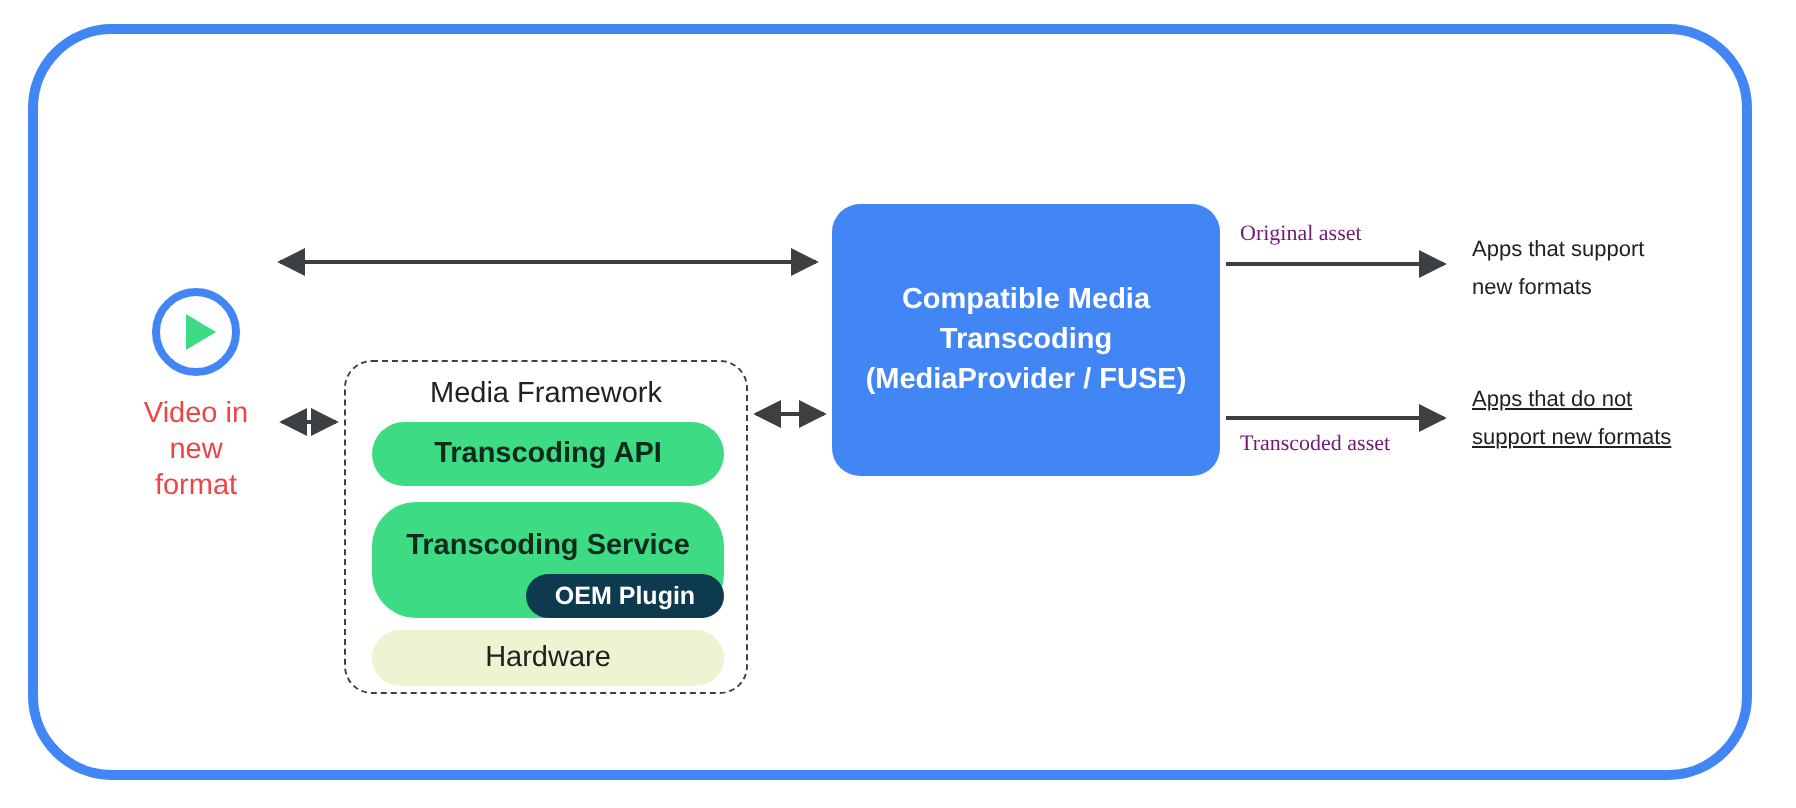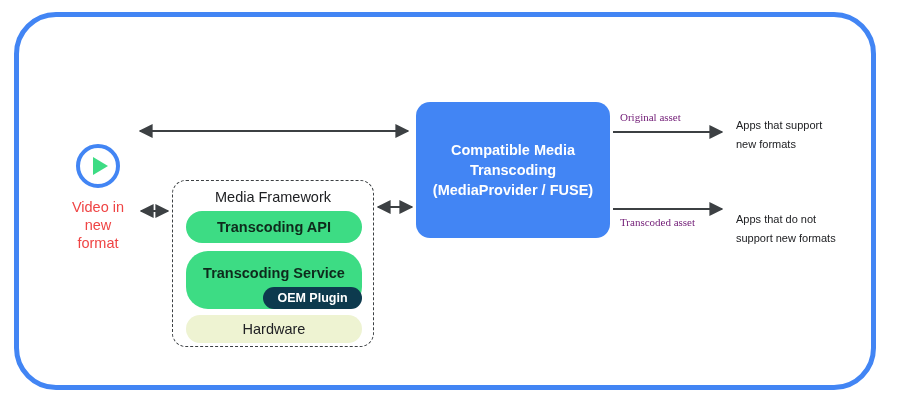--- a/index.html
+++ b/index.html
@@ -168,21 +168,21 @@
   #transcoded-asset-label { left: 620px; top: 216px; text-align: center; }
 
   .apps-label {
     position: absolute;
     font-size: 11px;
     line-height: 19px;
     color: #202124;
     white-space: pre-line;
   }
   #apps-support-label { left: 736px; top: 116px; }
-  #apps-nosupport-label { left: 736px; top: 210px; }
+  #apps-nosupport-label { left: 736px; top: 191px; text-decoration: underline; }
 </style>
 </head>
 <body>
 
 <div id="canvas">
 
   <div id="outer-frame"></div>
 
   <div id="video-source">
     <svg id="play-icon" viewBox="0 0 48 48">

